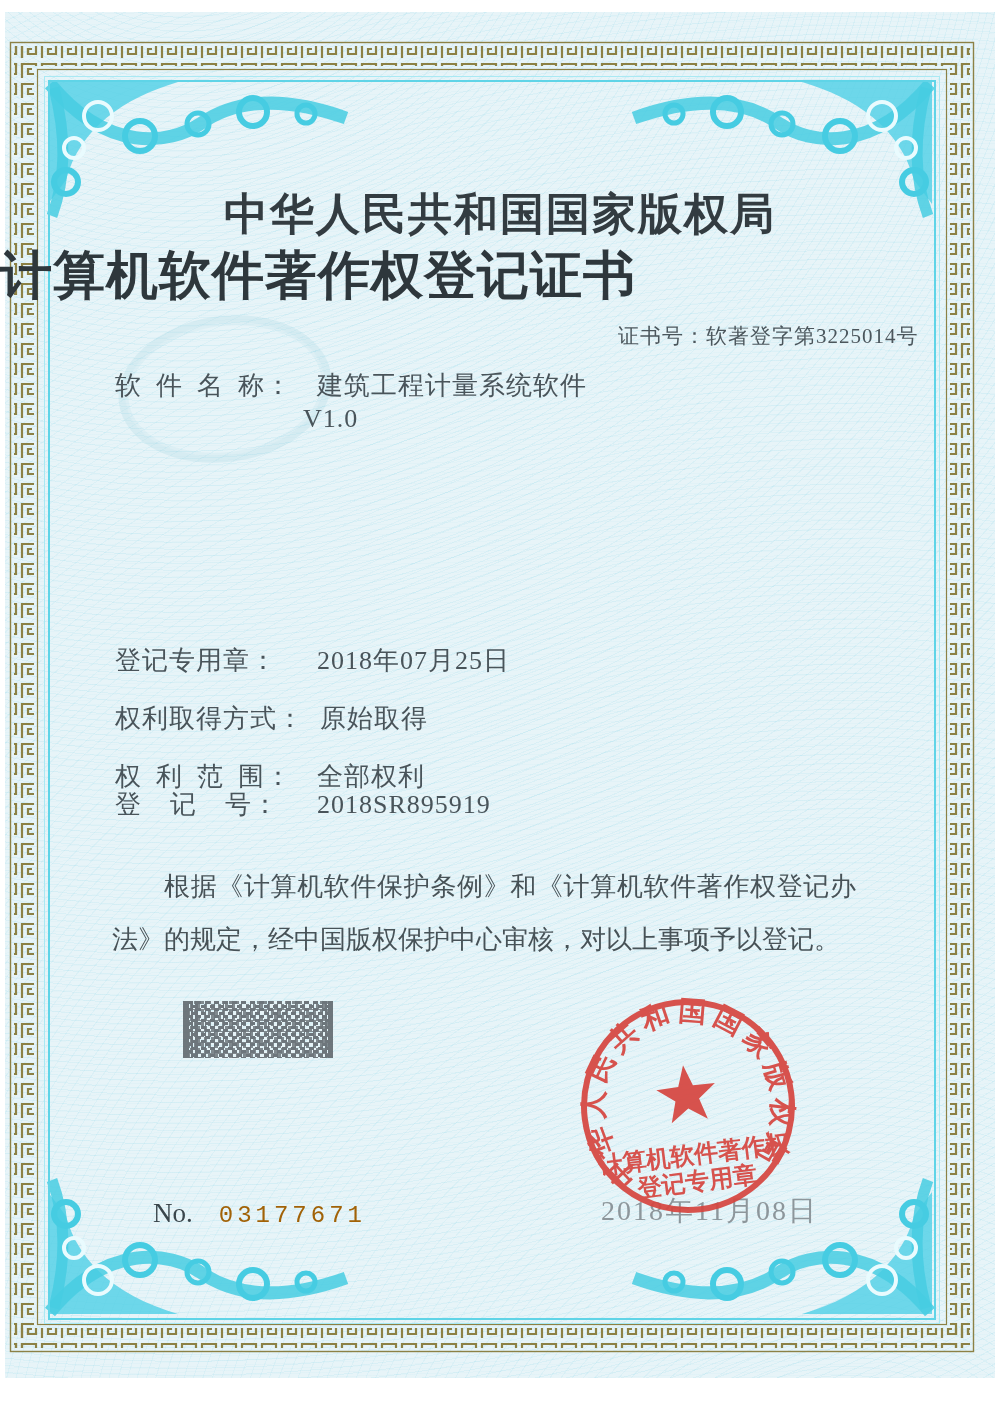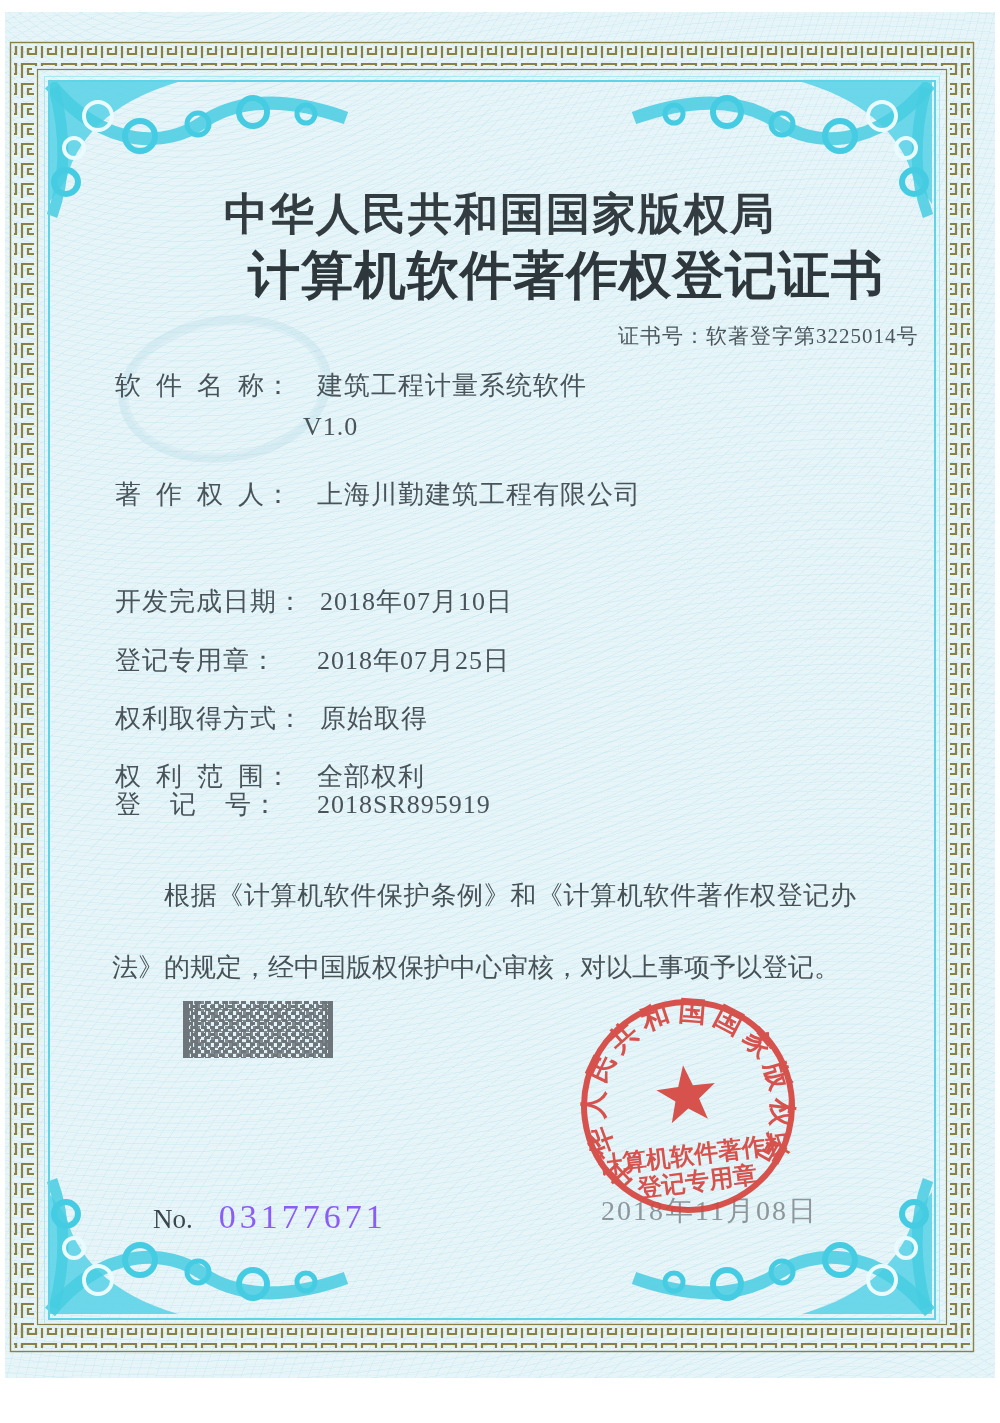--- a/index.html
+++ b/index.html
@@ -16,52 +16,52 @@
   
   .cyan-frame{position:absolute;left:48px;top:80px;width:884px;height:1236px;
               border:2px solid #5fd4e7;outline:1px solid #a9e9f3;outline-offset:3px;}
   
   .emboss{position:absolute;left:118px;top:316px;width:200px;height:132px;border-radius:50%;
           border:7px solid rgba(150,205,220,.20);transform:rotate(-8deg);
           box-shadow:inset 0 0 0 3px rgba(150,205,220,.12);}
   
   .authority{position:absolute;left:0;top:185px;width:1000px;text-align:center;
              font-size:44px;font-weight:bold;letter-spacing:2px;color:#333c41;}
-  .cert-title{position:absolute;left:0;top:241px;width:884px;text-align:right;
+  .cert-title{position:absolute;left:0;top:241px;width:884px;text-align:left;
               font-size:52px;font-weight:bold;letter-spacing:1px;color:#2e373c;}
   .cert-no{position:absolute;left:618px;top:322px;font-size:21px;color:#4b565c;
            letter-spacing:1px;white-space:nowrap;}
   .cert-no .v{}
   .row{position:absolute;left:115px;font-size:26px;color:#49545a;letter-spacing:1px;white-space:nowrap;}
   .row .lab{display:inline-block;min-width:186px;}
   .row .val{margin-left:16px;}
-  .version{position:absolute;left:303px;top:404px;font-size:26px;color:#49545a;letter-spacing:1px;margin-top:8px;}
-  .statement{position:absolute;left:112px;top:860px;width:744px;font-size:26px;line-height:72px;
+  .version{position:absolute;left:303px;top:404px;font-size:26px;color:#49545a;letter-spacing:1px;}
+  .statement{position:absolute;left:112px;top:860px;width:744px;font-size:26px;line-height:53px;
              color:#47525
 7;text-align:justify;text-indent:2em;color:#475257;}
   
   .barcode{position:absolute;left:183px;top:1001px;width:150px;height:57px;opacity:.88;
     background-image:
       linear-gradient(#5e656b,#5e656b),
       linear-gradient(#5e656b,#5e656b),
       linear-gradient(#5e656b,#5e656b),
       linear-gradient(#5e656b,#5e656b),
       linear-gradient(#5e656b,#5e656b),
       repeating-conic-gradient(from 0deg, #5e656b 0% 25%, rgba(0,0,0,0) 25% 50%),
       repeating-conic-gradient(from 90deg, rgba(94,101,107,.85) 0% 25%, rgba(0,0,0,0) 25% 50%);
     background-size:6px 100%,2px 100%,3px 100%,2px 100%,5px 100%,9px 7px,7px 11px;
     background-position:0 0,8px 0,12px 0,142px 0,145px 0,18px 0,21px 3px;
     background-repeat:no-repeat,no-repeat,no-repeat,no-repeat,no-repeat,repeat,repeat;}
   
   .seal{position:absolute;left:568px;top:986px;width:240px;height:240px;z-index:5;}
   .seal-date{position:absolute;left:601px;top:1192px;font-size:28px;color:#8d969b;
              letter-spacing:2px;z-index:4;}
   .serial{position:absolute;left:153px;top:1198px;font-size:27px;color:#3a464c;white-space:nowrap;}
-  .serial .num{margin-left:26px;font-family:Liberation Serif, serif;
-               font-size:34px;color:#8b5cf6;letter-spacing:4px;}
+  .serial .num{margin-left:26px;font-family:Liberation Mono, monospace;
+               font-size:24px;color:#a16207;letter-spacing:4px;}
 </style>
 </head>
 <body>
 
 <div class="stage">
   <div class="paper"></div>
 
   <svg class="deco" width="1000" height="1423">
     <defs>
       <pattern id="mk" width="20" height="20" patternUnits="userSpaceOnUse">
@@ -104,26 +104,20 @@
   <div class="authority">中华人民共和国国家版权局</div>
   <div class="cert-title">计算机软件著作权登记证书</div>
   <div class="cert-no">
     <span>证书号：</span><span class="v">软著登字第3225014号</span>
   </div>
 
   <div class="row" style="top:368px">
     <span class="lab">软 件 名 称：</span><span class="val">建筑工程计量系统软件</span>
   </div>
   <div class="version">V1.0</div>
-  <div class="row" style="top:477px">
-    <span class="lab">著 作 权 人：</span><span class="val">上海川勤建筑工程有限公司</span>
-  </div>
-  <div class="row" style="top:584px">
-    <span class="lab">开发完成日期：</span><span class="val">2018年07月10日</span>
-  </div>
   <div class="row" style="top:643px">
     <span class="lab">登记专用章：</span><span class="val">2018年07月25日</span>
   </div>
   <div class="row" style="top:759px">
     <span class="lab">权 利 范 围：</span><span class="val">全部权利</span>
   </div>
   <div class="row" style="top:701px">
     <span class="lab">权利取得方式：</span><span class="val">原始取得</span>
   </div>
   <div class="row" style="top:787px">

